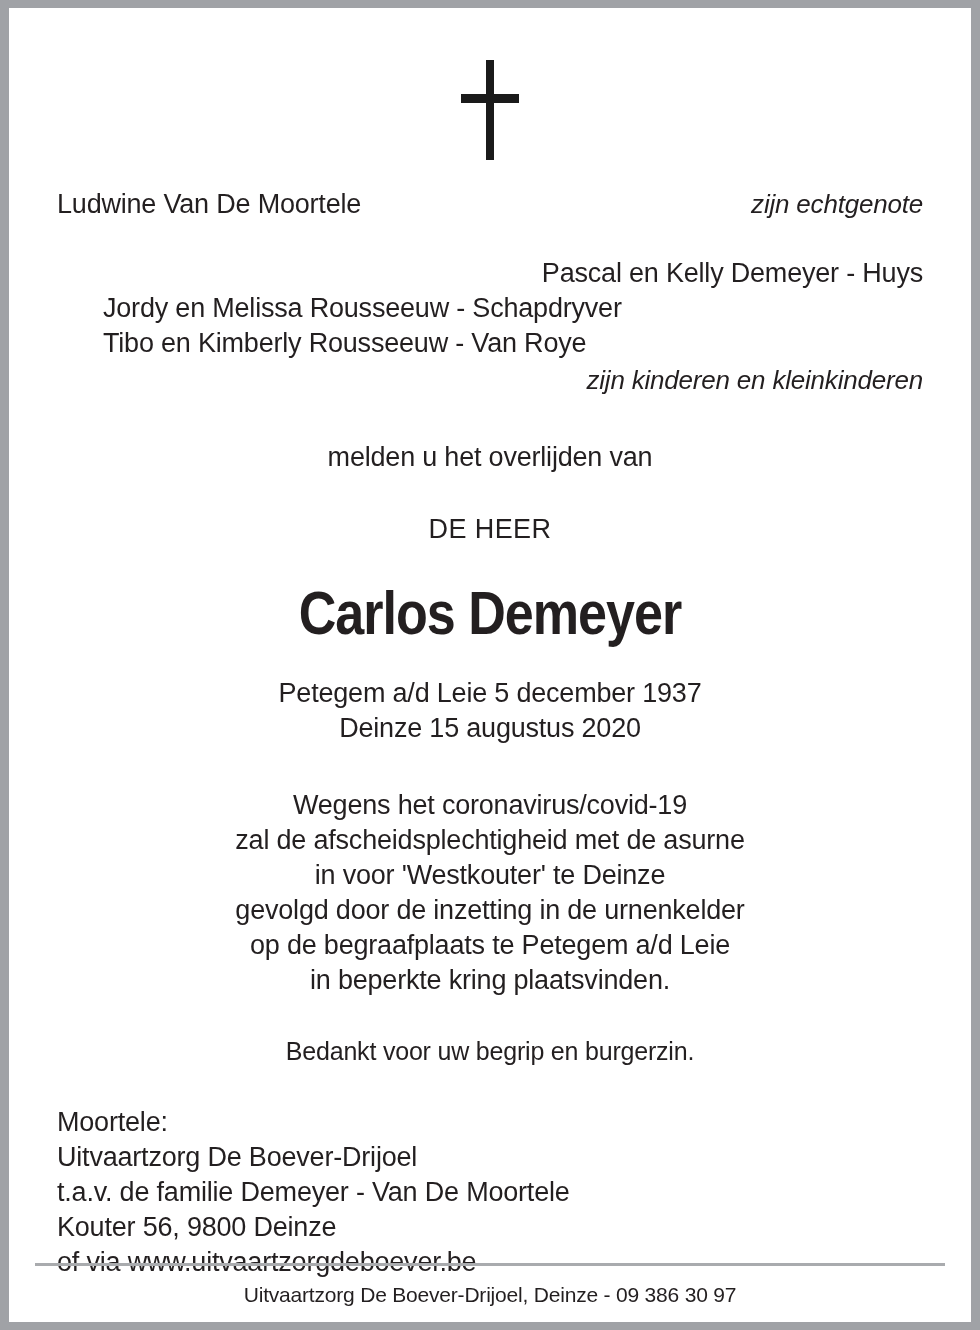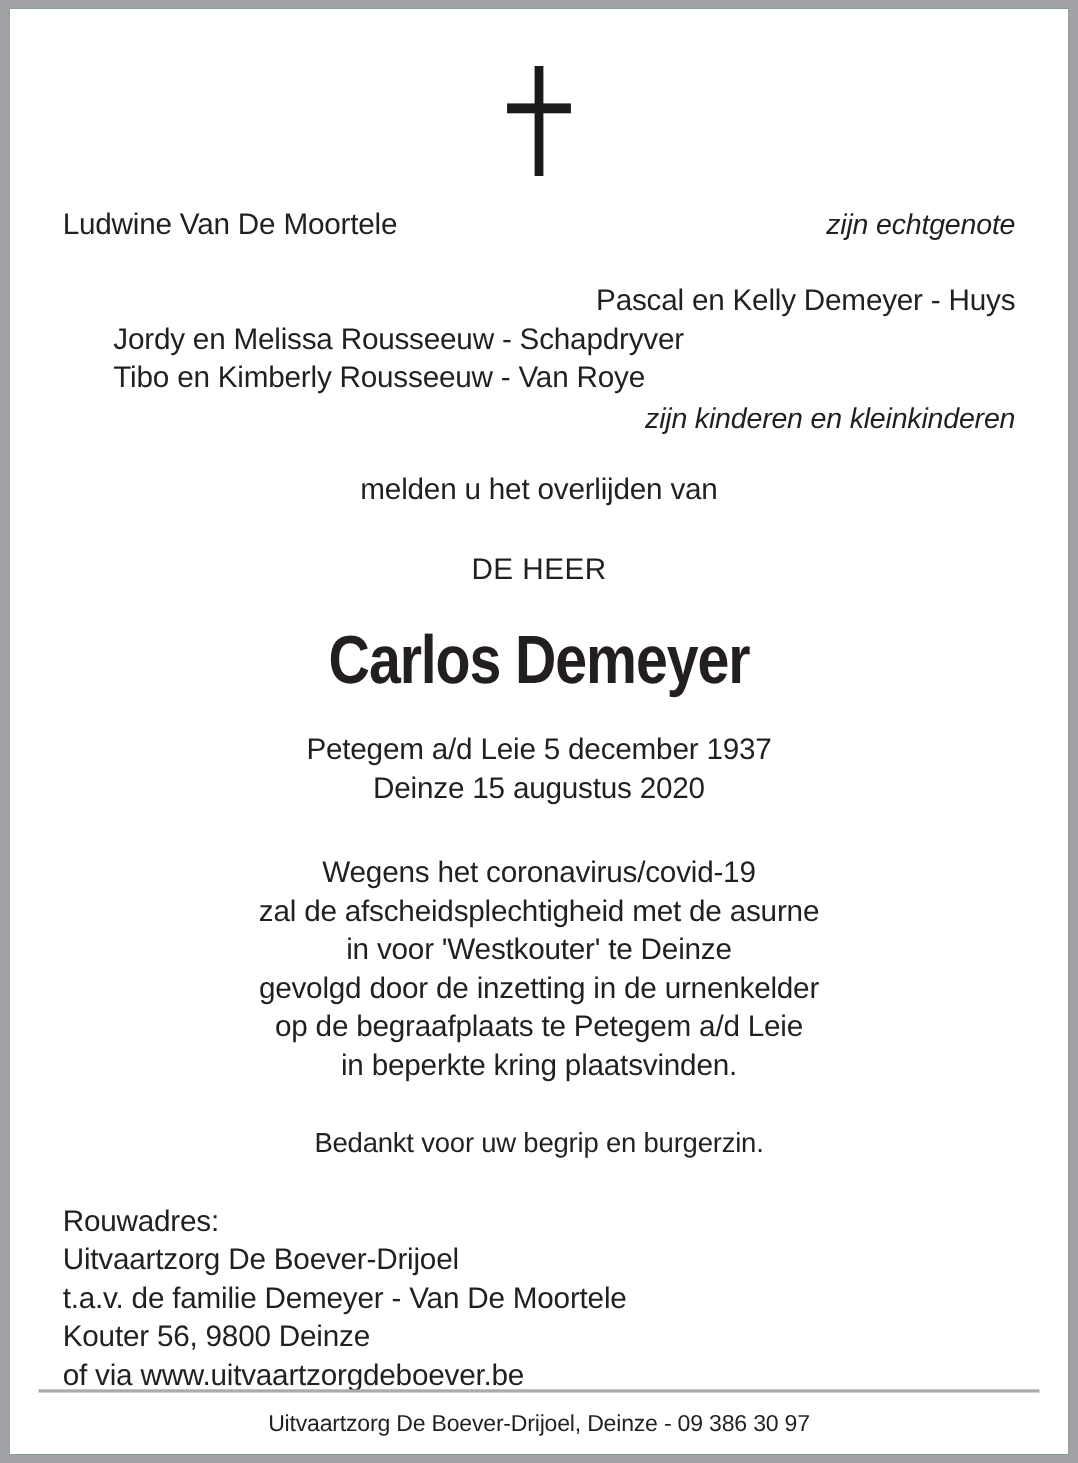--- a/index.html
+++ b/index.html
@@ -7,21 +7,21 @@
     margin: 0;
     padding: 0;
     background: #ffffff;
   }
 
   .page {
     position: relative;
     width: 980px;
     height: 1330px;
     box-sizing: border-box;
-    background: #15803d;
+    background: #be185d;
     border-left: 9px solid #a0a2a6;
     border-right: 9px solid #a0a2a6;
     border-top: 8px solid #a0a2a6;
     border-bottom: 8px solid #a0a2a6;
     overflow: hidden;
     font-family: "Liberation Sans", "DejaVu Sans", sans-serif;
     color: #231f20;
   }
 
   .sheet {
@@ -95,21 +95,21 @@
     letter-spacing: -0.2px;
   }
   .family .lvl0 { text-align: right; }
   .family .lvl1 { text-align: left; padding-left: 46px; }
   .family .relation-right {
     text-align: right;
     margin-top: 2px;
   }
 
   .announce {
-    margin-top: 30px;
+    margin-top: 42px;
     text-align: center;
     font-size: 27px;
     line-height: 34px;
     letter-spacing: -0.2px;
   }
 
   .honorific {
     margin-top: 38px;
     text-align: center;
     font-size: 27px;
@@ -224,21 +224,21 @@
         <div>zal de afscheidsplechtigheid met de asurne</div>
         <div>in voor 'Westkouter' te Deinze</div>
         <div>gevolgd door de inzetting in de urnenkelder</div>
         <div>op de begraafplaats te Petegem a/d Leie</div>
         <div>in beperkte kring plaatsvinden.</div>
       </div>
 
       <div class="thanks">Bedankt voor uw begrip en burgerzin.</div>
 
       <div class="mourning-address">
-        <div>Rouwadres:</div>
+        <div>Moortele:</div>
         <div>Uitvaartzorg De Boever-Drijoel</div>
         <div>t.a.v. de familie Demeyer - Van De Moortele</div>
         <div>Kouter 56, 9800 Deinze</div>
         <div>of via www.uitvaartzorgdeboever.be</div>
       </div>
 
     </div>
 
     <div class="footer">
       <div class="footer-rule"></div>

